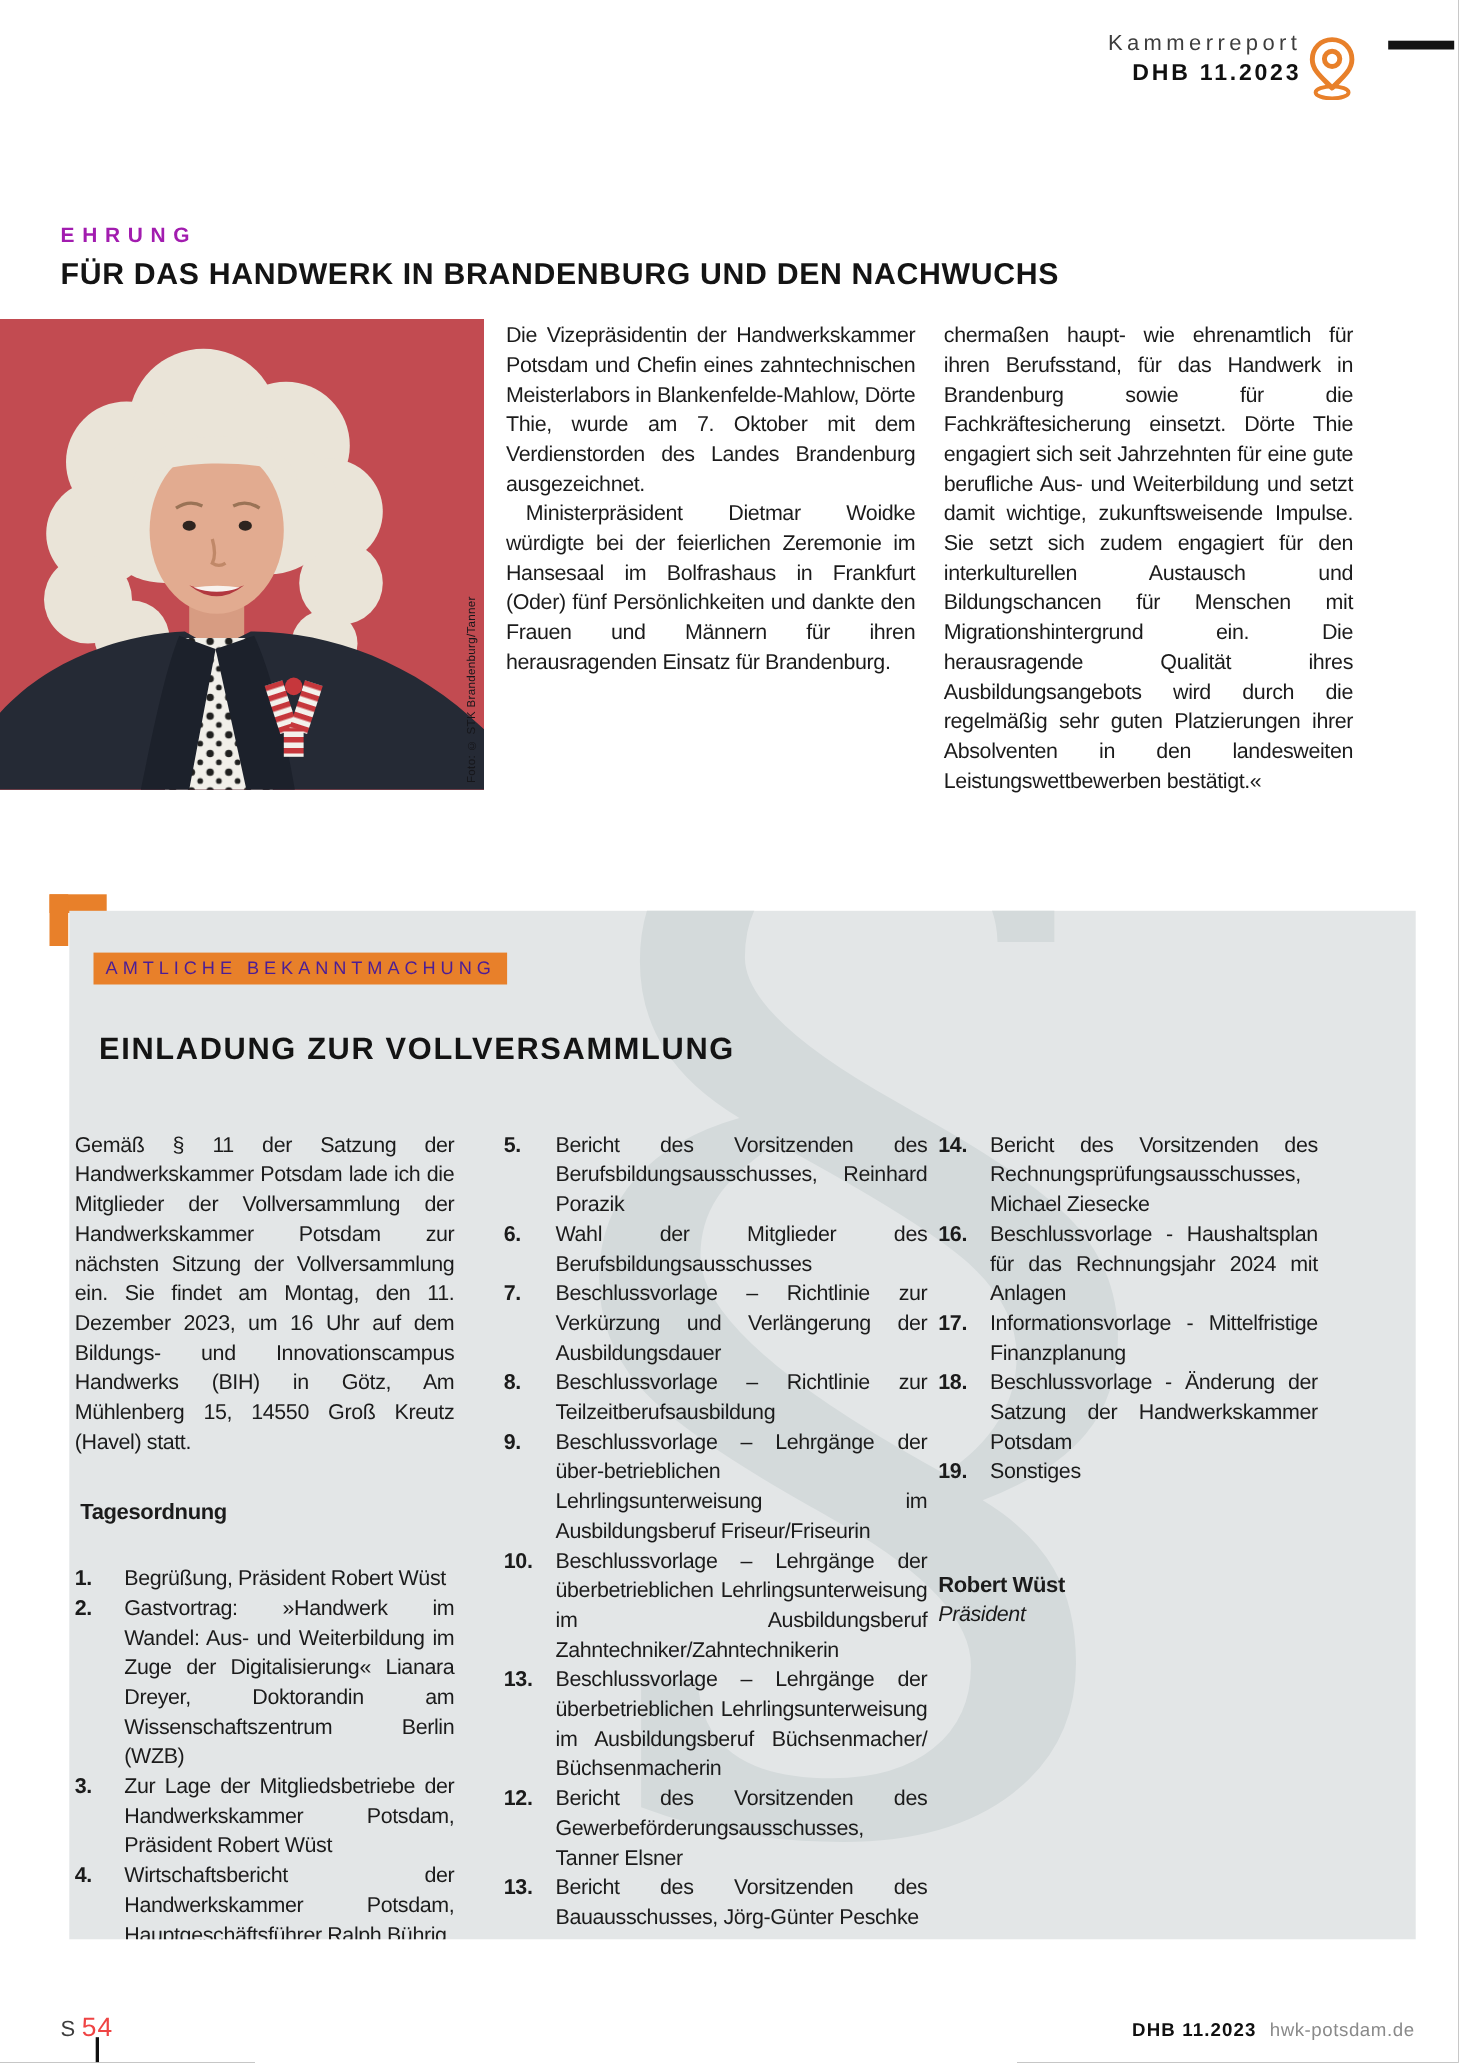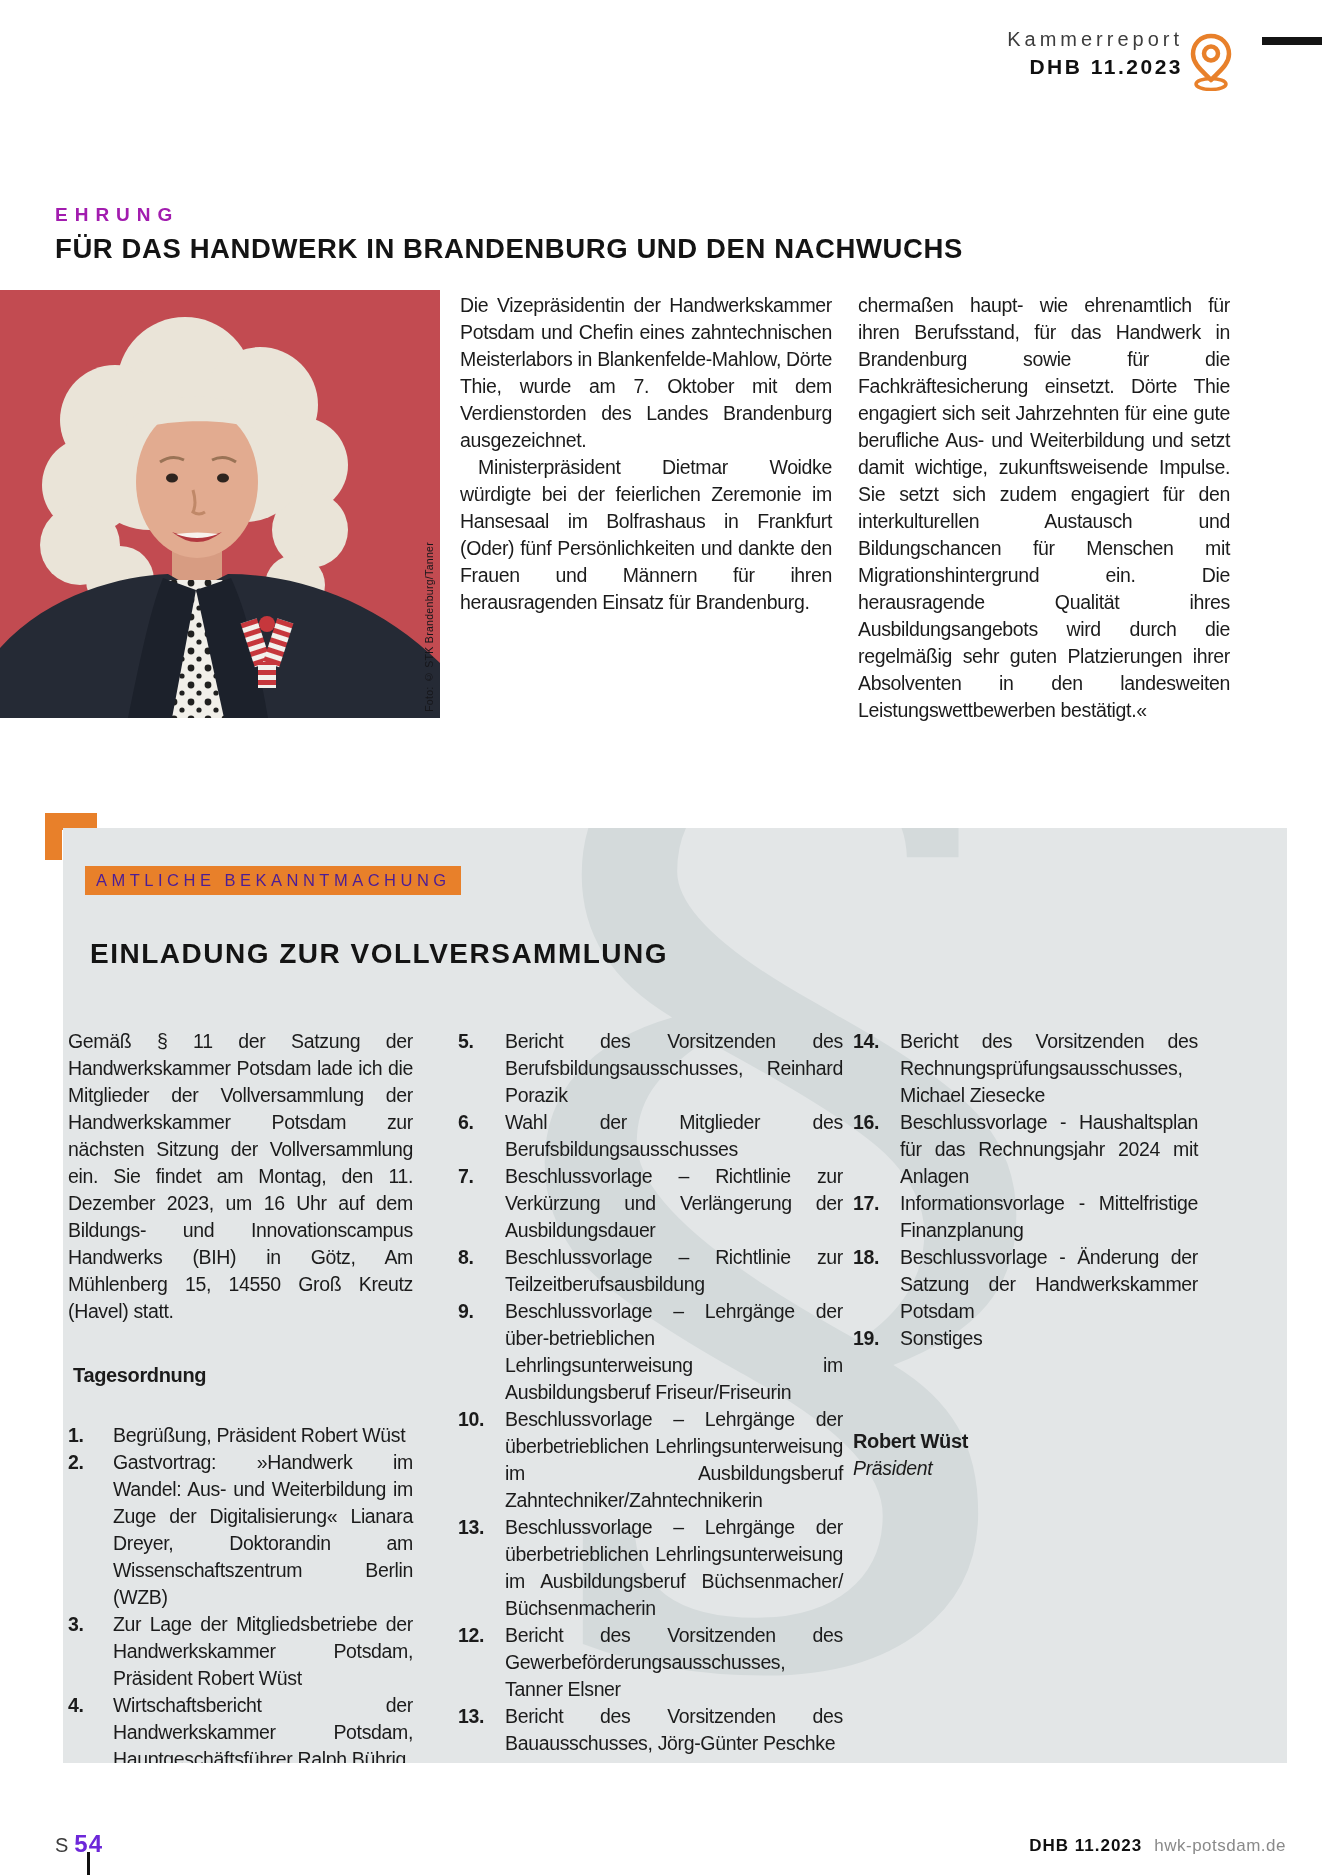--- a/index.html
+++ b/index.html
@@ -53,21 +53,21 @@
   .item .num{font-weight:bold;flex:none;width:45px;}
   .box-col.b .item .num,.box-col.c .item .num{width:47px;}
   .item .txt{flex:1;text-align:justify;}
   .signature{margin-top:76px;}
   .sig-name{font-weight:bold;font-size:20px;}
   .sig-role{font-style:italic;font-size:19.5px;}
 
   
   .footer-left{position:absolute;left:55px;top:1830px;}
   .fl-s{font-size:20px;color:#3c3c3c;}
-  .fl-num{font-size:24px;font-weight:bold;color:#6d28d9;margin-left:6px;letter-spacing:1px;}
+  .fl-num{font-size:24px;font-weight:normal;color:#ef4444;margin-left:6px;letter-spacing:1px;}
   .footer-tick{position:absolute;left:87px;top:1852px;width:3px;height:23px;background:#101010;}
   .footer-right{position:absolute;right:40px;top:1836px;font-size:17px;}
   .fr-issue{font-weight:bold;color:#101010;letter-spacing:1px;}
   .fr-site{color:#8a8a8a;margin-left:12px;letter-spacing:0.5px;text-decoration:none;}
 </style>
 </head>
 <body>
 
 <div class="page">
 

